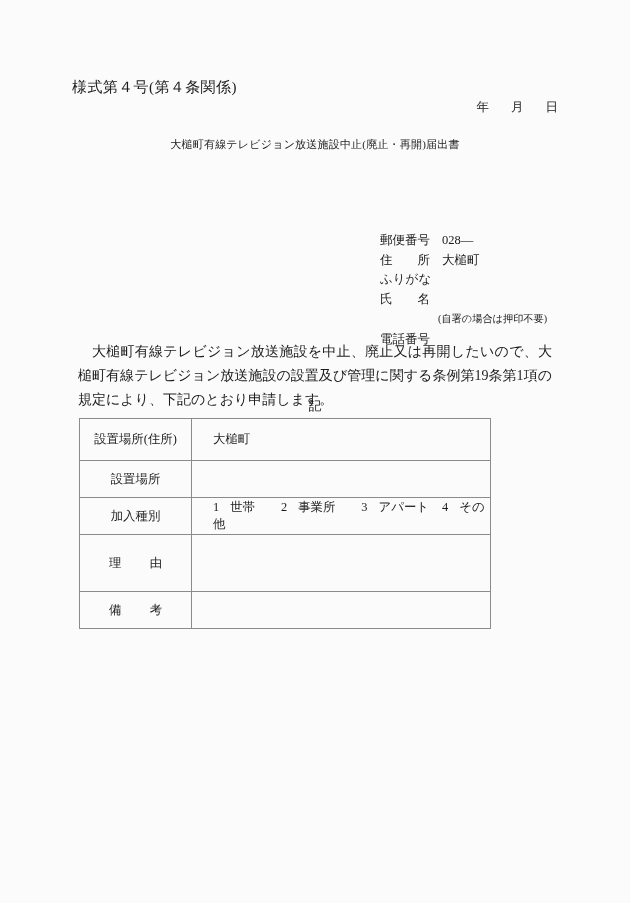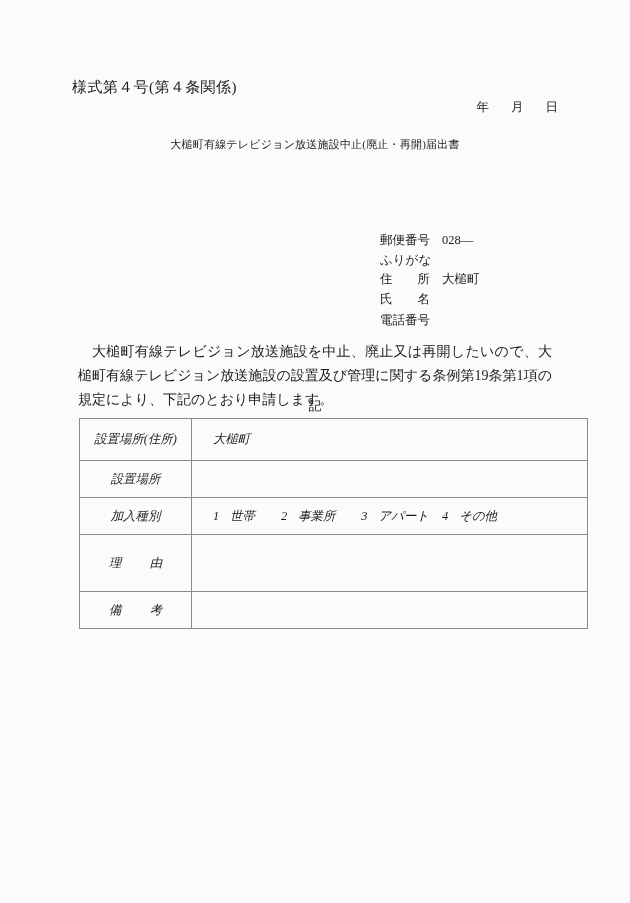--- a/index.html
+++ b/index.html
@@ -105,25 +105,24 @@
     top: 398px;
     text-align: center;
     font-size: 12.6px;
   }
 
   
   .form-table {
     position: absolute;
     left: 79px;
     top: 418px;
-    width: 509px;
+    width: 412px;
     border-collapse: collapse;
     table-layout: fixed;
     font-size: 12.4px;
-    font-style: italic;
   }
   .form-table td {
     border: 1px solid #8b8b8b;
     padding: 0;
     vertical-align: middle;
   }
   .form-table td.label {
     width: 111px;
     text-align: center;
     line-height: 17px;
@@ -161,28 +160,29 @@
   </div>
 
   <div class="doc-title">大槌町有線テレビジョン放送施設中止(廃止・再開)届出書</div>
 
 
   <div class="applicant">
     <span class="row">
       <span class="lbl">郵便番号</span><span class="val">028—</span>
     </span>
     <span class="row">
+      <span class="lbl">住　　所</span><span class="val">大槌町</span>
+    </span>
+    <span class="row">
       <span class="lbl">ふりがな</span>
     </span>
     <span class="row">
-      <span class="lbl">住　　所</span><span class="val">大槌町</span>
-    </span>
-    <span class="row">
       <span class="lbl">氏　　名</span>
     </span>
+    <span class="note">(自署の場合は押印不要)</span>
     <span class="row tel">
       <span class="lbl">電話番号</span>
     </span>
   </div>
 
   <div class="body-text">大槌町有線テレビジョン放送施設を中止、廃止又は再開したいので、大槌町有線テレビジョン放送施設の設置及び管理に関する条例第19条第1項の規定により、下記のとおり申請します。</div>
 
   <div class="ki">記</div>
 
   <table class="form-table">

